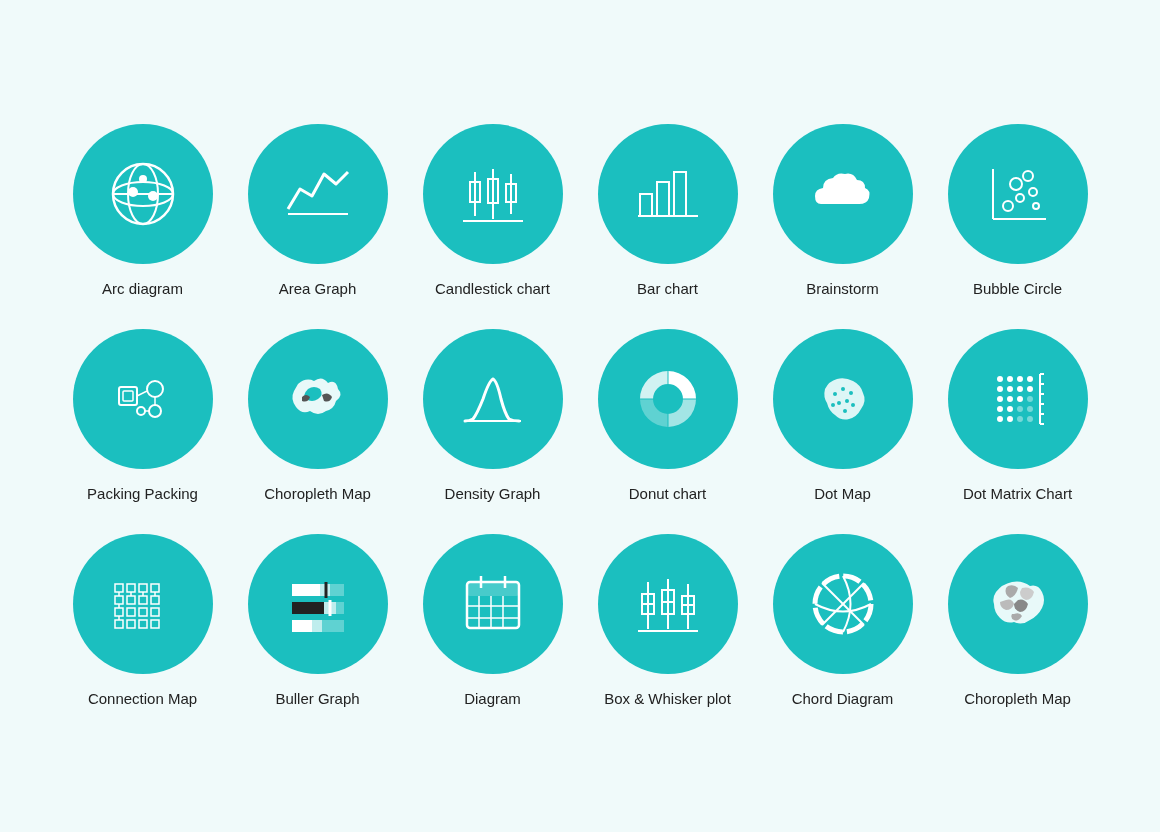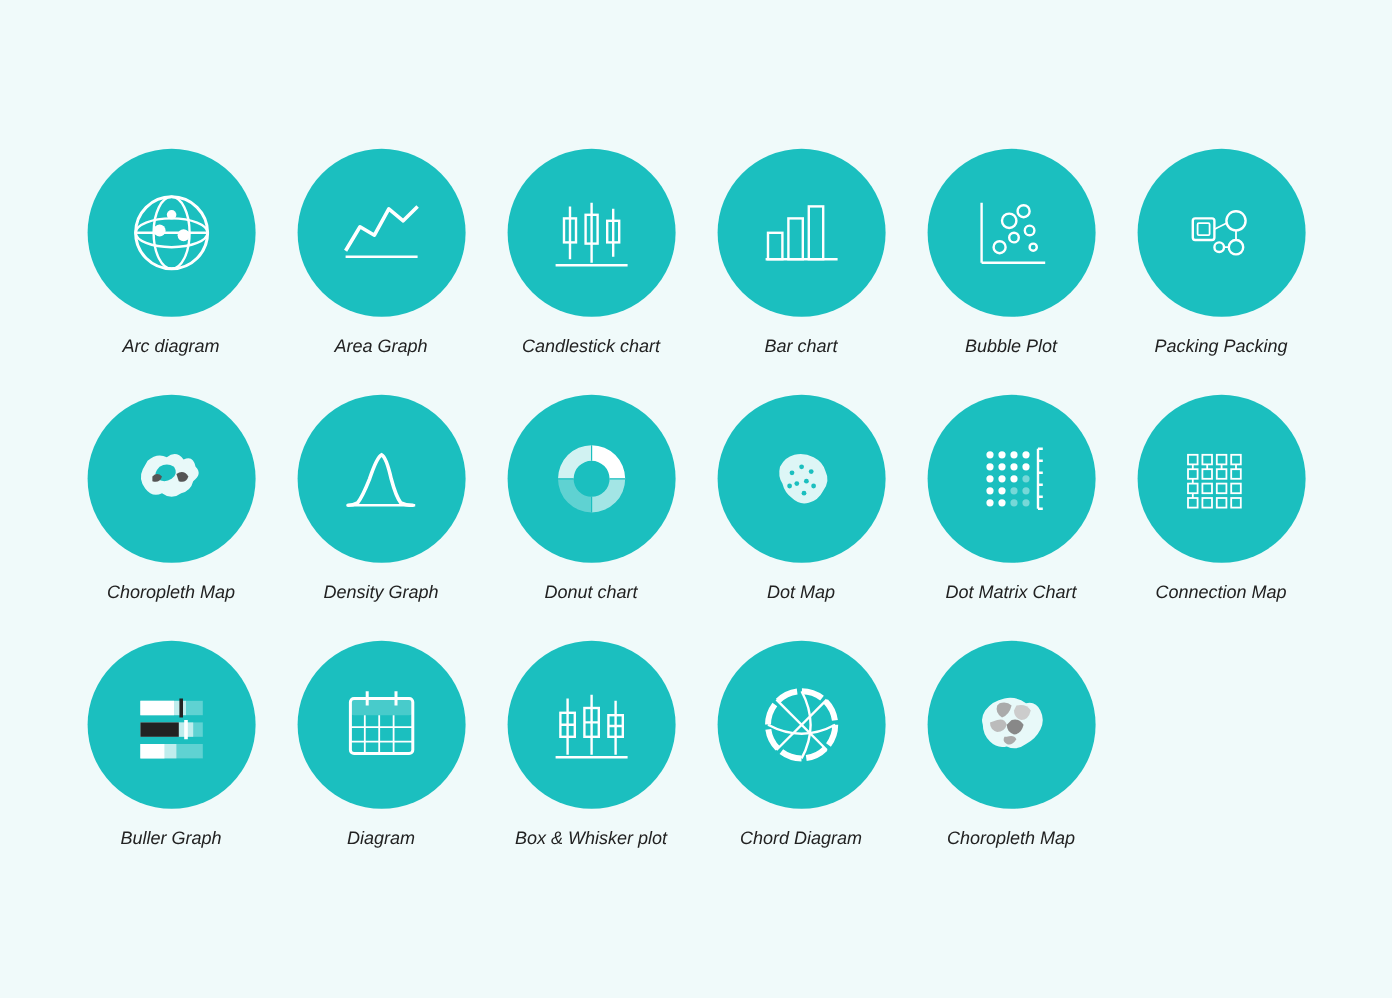--- a/index.html
+++ b/index.html
@@ -17,21 +17,20 @@
       grid-template-columns: repeat(6, 1fr);
       gap: 30px 10px;
       padding: 50px 60px;
       width: 100%;
     }
     .chart-item {
       display: flex;
       flex-direction: column;
       align-items: center;
       gap: 14px;
-      font-style: italic;
     }
     .circle {
       width: 140px;
       height: 140px;
       border-radius: 50%;
       background: #1bbfbf;
       display: flex;
       align-items: center;
       justify-content: center;
       flex-shrink: 0;
@@ -102,35 +101,44 @@
       <svg viewBox="0 0 80 80" fill="none">
         <rect x="12" y="40" width="12" height="22" stroke="white" stroke-width="2" fill="none"></rect>
         <rect x="29" y="28" width="12" height="34" stroke="white" stroke-width="2" fill="none"></rect>
         <rect x="46" y="18" width="12" height="44" stroke="white" stroke-width="2" fill="none"></rect>
         <line x1="10" y1="62" x2="70" y2="62" stroke="white" stroke-width="2"></line>
       </svg>
     </div>
     <span class="label">Bar chart</span>
   </div>
 
+  <div class="chart-item">
+    <div class="circle">
+      <svg viewBox="0 0 80 80" fill="none">
+
+        <path d="M18,50 Q12,50 12,42 Q12,35 20,34 Q20,25 30,24 Q34,18 42,20 Q50,18 54,26 Q62,26 62,34 Q68,36 66,44 Q64,50 56,50 Z" fill="white"></path>
+      </svg>
+    </div>
+    <span class="label">Brainstorm</span>
+  </div>
 
   <div class="chart-item">
     <div class="circle">
       <svg viewBox="0 0 80 80" fill="none">
         <line x1="15" y1="15" x2="15" y2="65" stroke="white" stroke-width="2"></line>
         <line x1="15" y1="65" x2="68" y2="65" stroke="white" stroke-width="2"></line>
         <circle cx="30" cy="52" r="5" stroke="white" stroke-width="2" fill="none"></circle>
         <circle cx="42" cy="44" r="4" stroke="white" stroke-width="2" fill="none"></circle>
         <circle cx="38" cy="30" r="6" stroke="white" stroke-width="2" fill="none"></circle>
         <circle cx="55" cy="38" r="4" stroke="white" stroke-width="2" fill="none"></circle>
         <circle cx="58" cy="52" r="3" stroke="white" stroke-width="2" fill="none"></circle>
         <circle cx="50" cy="22" r="5" stroke="white" stroke-width="2" fill="none"></circle>
       </svg>
     </div>
-    <span class="label">Bubble Plot</span>
+    <span class="label">Bubble Circle</span>
   </div>
 
   <div class="chart-item">
     <div class="circle">
       <svg viewBox="0 0 80 80" fill="none">
 
         <rect x="16" y="28" width="18" height="18" rx="2" stroke="white" stroke-width="2" fill="none"></rect>
         <rect x="20" y="32" width="10" height="10" rx="1" stroke="white" stroke-width="1.5" fill="none"></rect>
 
         <circle cx="52" cy="30" r="8" stroke="white" stroke-width="2" fill="none"></circle>

